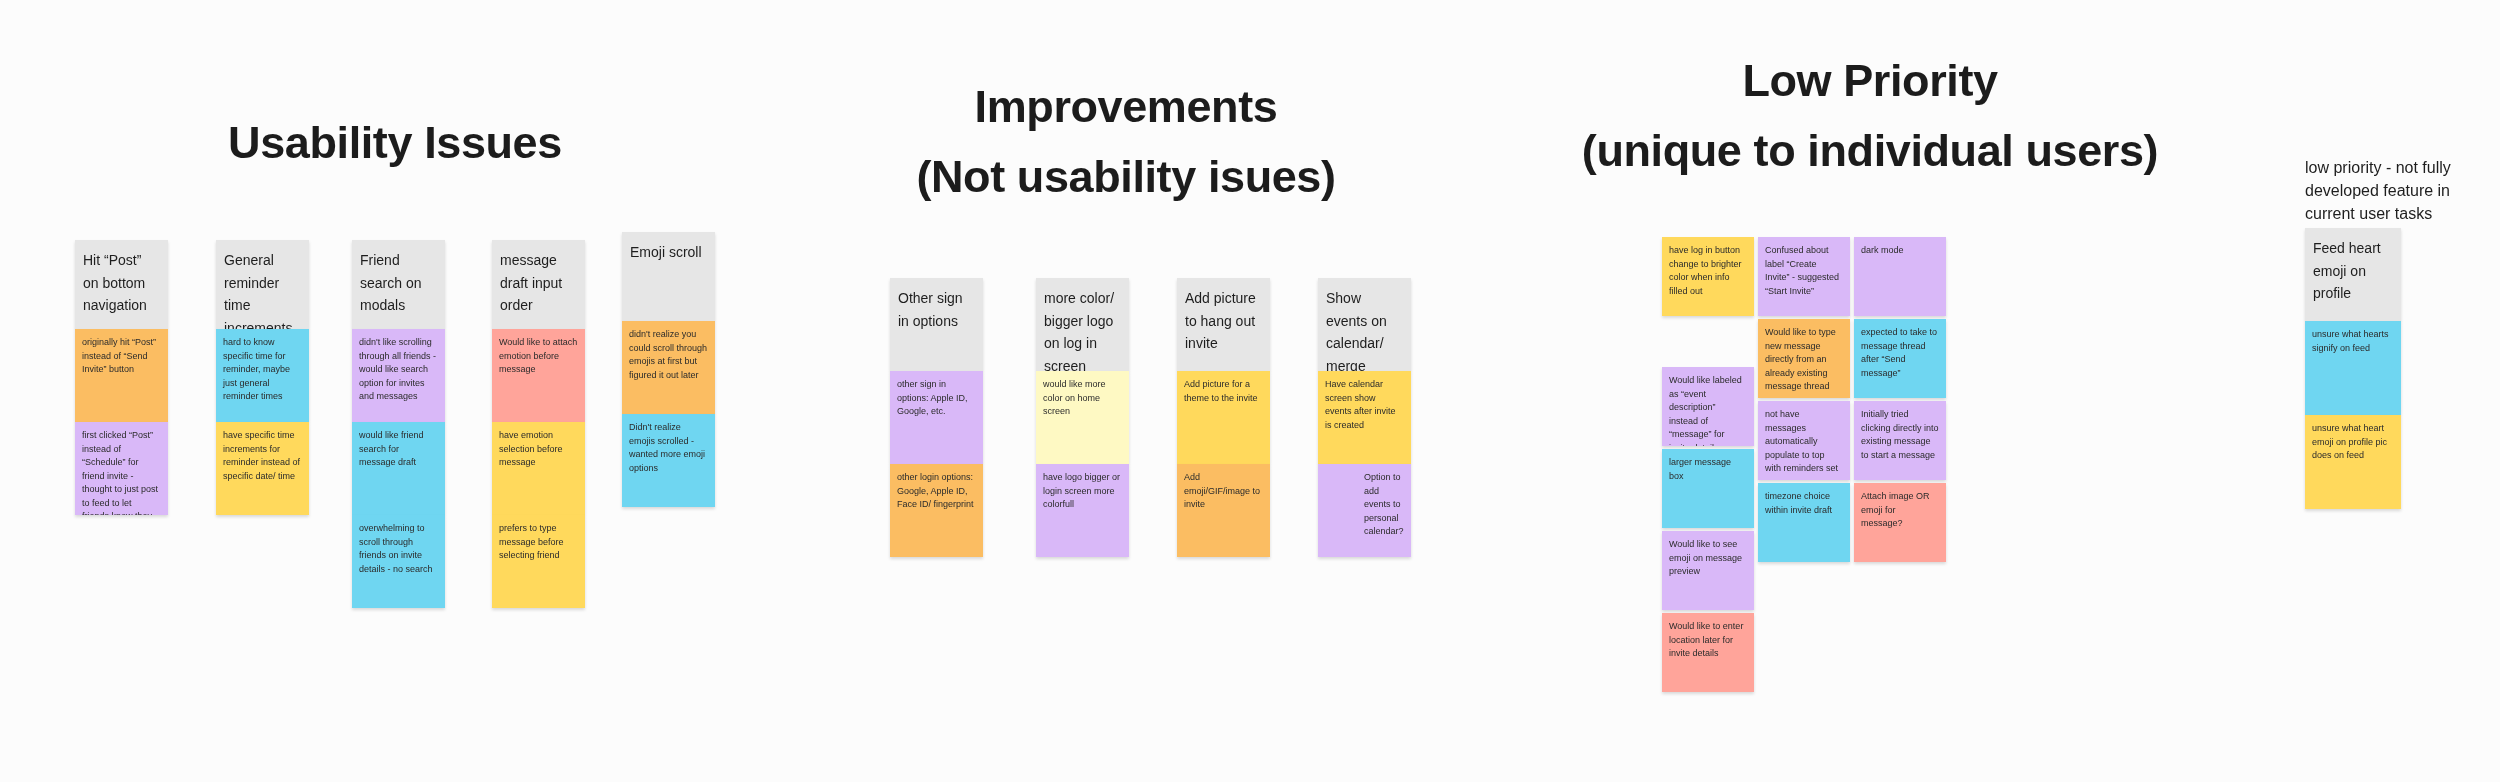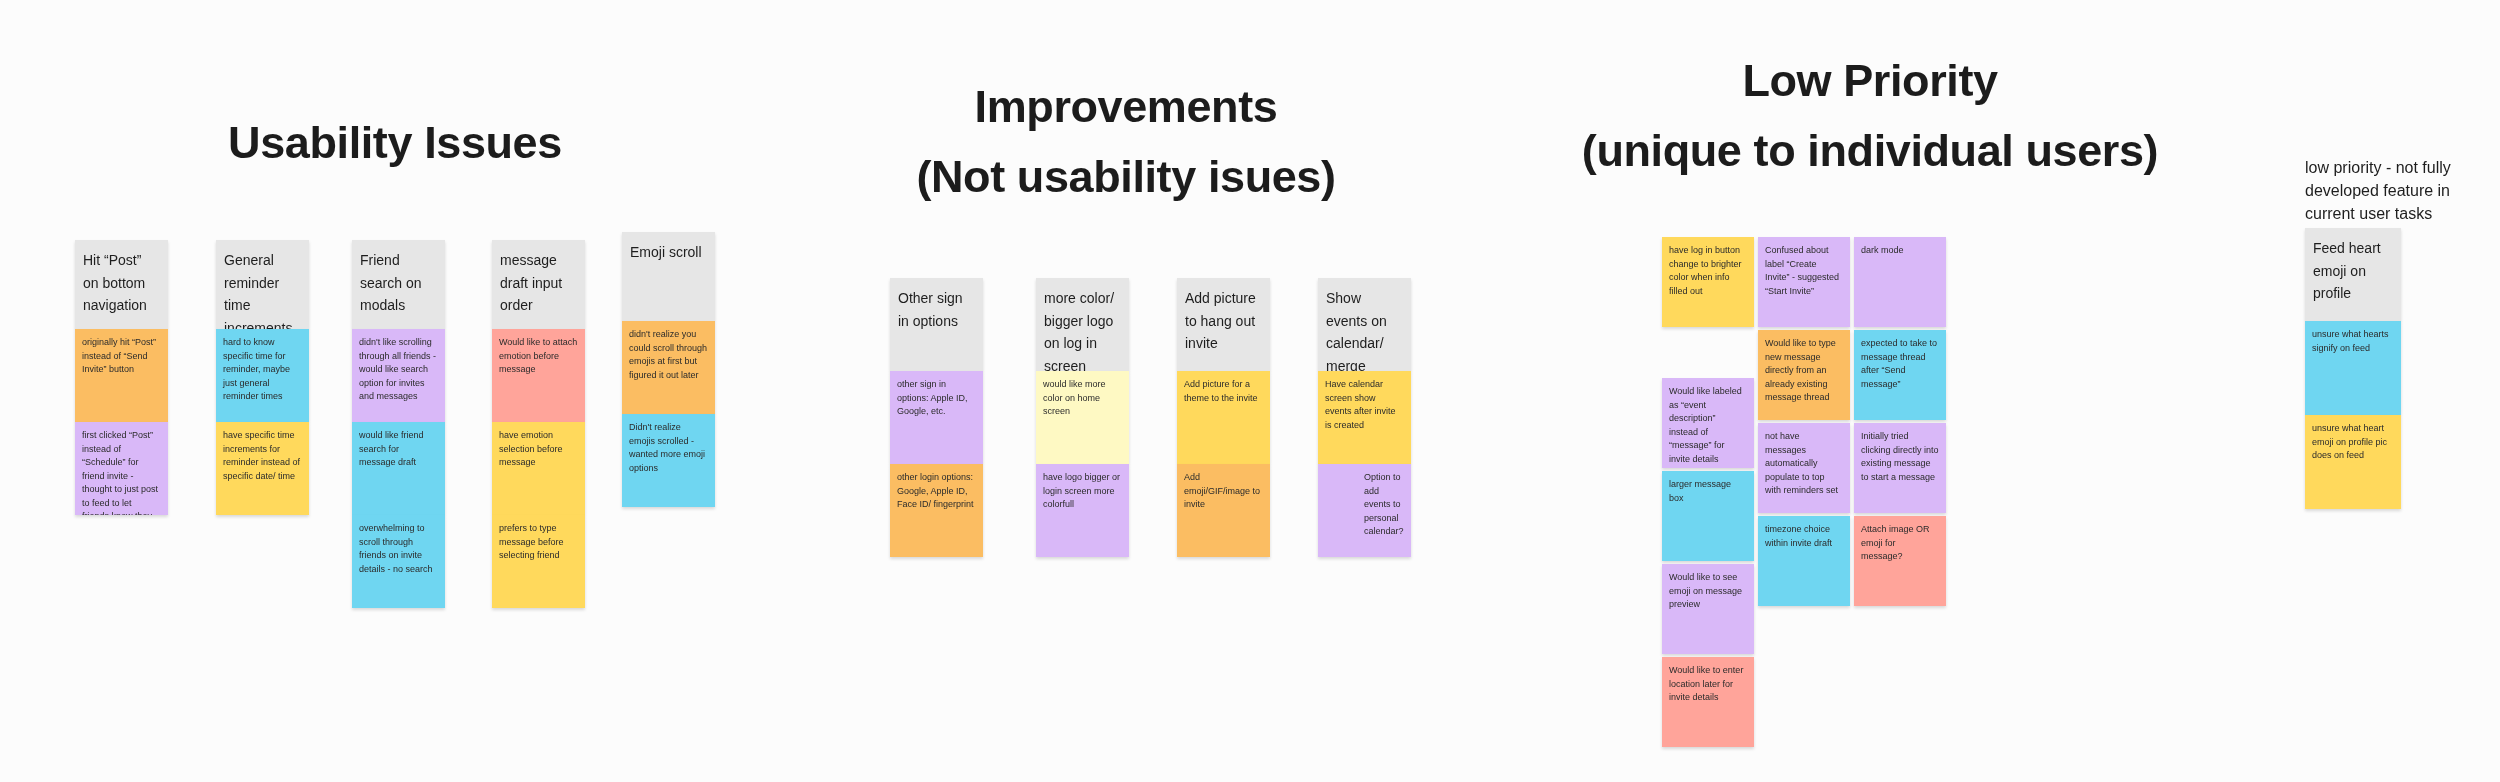--- a/index.html
+++ b/index.html
@@ -18,21 +18,21 @@
   }
   .sticky-header{
     background:#E6E6E6;font-size:14px;line-height:1.62;padding:9px 8px;color:#1e1e1e;
   }
   .sticky-note{font-size:9px;line-height:1.5;padding:7px 7px;color:#2b2b2b;}
   .sec1 .sticky-header{height:89px;}
   .sec1 .sticky-note{height:93px;}
   .sec2 .sticky-header{height:93px;}
   .sec2 .sticky-note{height:93px;}
   .sec3-col{width:92px;}
-  .sec3-col .sticky-note{height:90px;margin-bottom:3px;}
+  .sec3-col .sticky-note{height:79px;margin-bottom:3px;}
   .side-col{width:96px;}
   .side-col .sticky-header{height:93px;}
   .side-col .sticky-note{height:94px;}
   .side-text{
     position:absolute;left:2305px;top:156px;width:160px;
     font-size:16px;line-height:1.45;color:#1e1e1e;
   }
 </style>
 </head>
 <body>

